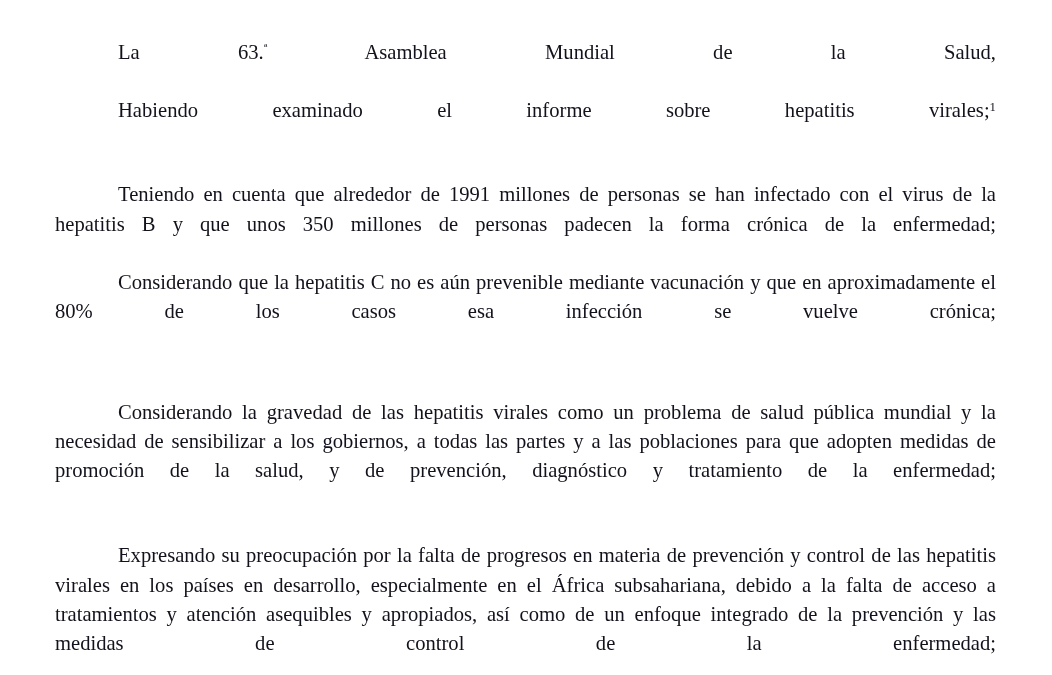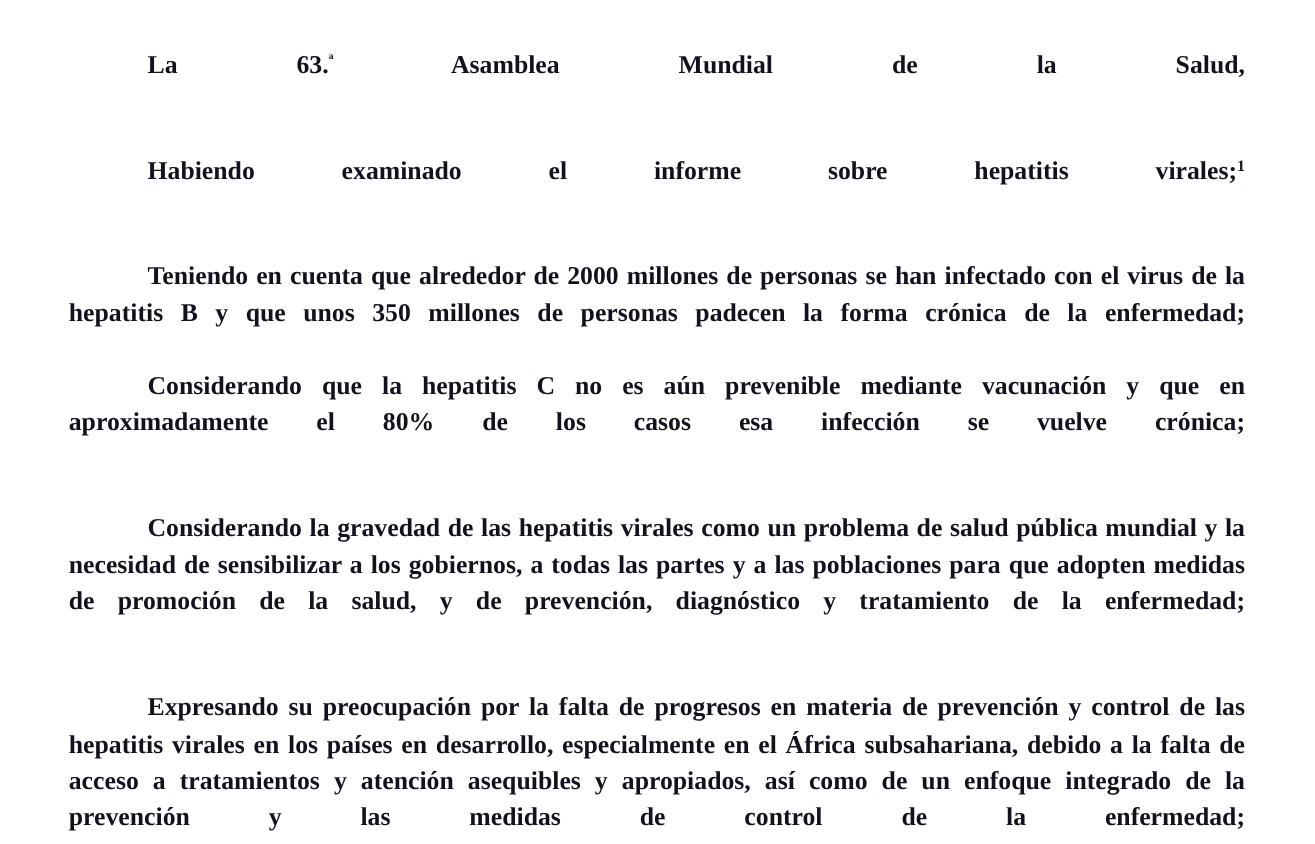--- a/index.html
+++ b/index.html
@@ -30,29 +30,28 @@
 
   .para {
     margin: 0;
     font-size: 20.6px;
     line-height: 29.2px;
     text-align: justify;
     text-justify: inter-word;
     text-indent: 63px;
     hyphens: none;
     word-spacing: 0.1px;
-    font-weight: bold;
   }
 
   
   .gap-1 { margin-top: 0px; }
-  .gap-2 { margin-top: 26px; }
+  .gap-2 { }
   .gap-3 { margin-top: 26px; }
   .gap-4 { }
-  .gap-5 { margin-top: 26px; }
+  .gap-5 { margin-top: 42px; }
   .gap-6 { margin-top: 27px; }
 
   
   .para:after {
     content: "";
     display: inline-block;
     width: 100%;
   }
 
   .ord {
@@ -71,21 +70,21 @@
 <body>
 
 <div id="page">
 
   <div class="doc-body">
 
     <p class="para gap-1"><span>La 63.</span><span class="ord">ª</span><span> Asamblea Mundial de la Salud,</span></p>
 
     <p class="para gap-2"><span>Habiendo examinado el informe sobre hepatitis virales;</span><span class="fnref">1</span></p>
 
-    <p class="para gap-3"><span>Teniendo en cuenta que alrededor de 2000 millones de personas se han infectado con el virus de la hepatitis B y que unos 350 millones de personas padecen la forma crónica de la enfermedad;</span></p>
+    <p class="para gap-3"><span>Teniendo en cuenta que alrededor de 1991 millones de personas se han infectado con el virus de la hepatitis B y que unos 350 millones de personas padecen la forma crónica de la enfermedad;</span></p>
 
     <p class="para gap-4"><span>Considerando que la hepatitis C no es aún prevenible mediante vacunación y que en aproximadamente el 80% de los casos esa infección se vuelve crónica;</span></p>
 
     <p class="para gap-5"><span>Considerando la gravedad de las hepatitis virales como un problema de salud pública mundial y la necesidad de sensibilizar a los gobiernos, a todas las partes y a las poblaciones para que adopten medidas de promoción de la salud, y de prevención, diagnóstico y tratamiento de la enfermedad;</span></p>
 
     <p class="para gap-6"><span>Expresando su preocupación por la falta de progresos en materia de prevención y control de las hepatitis virales en los países en desarrollo, especialmente en el África subsahariana, debido a la falta de acceso a tratamientos y atención asequibles y apropiados, así como de un enfoque integrado de la prevención y las medidas de control de la enfermedad;</span></p>
 
   </div>
 
 </div>

